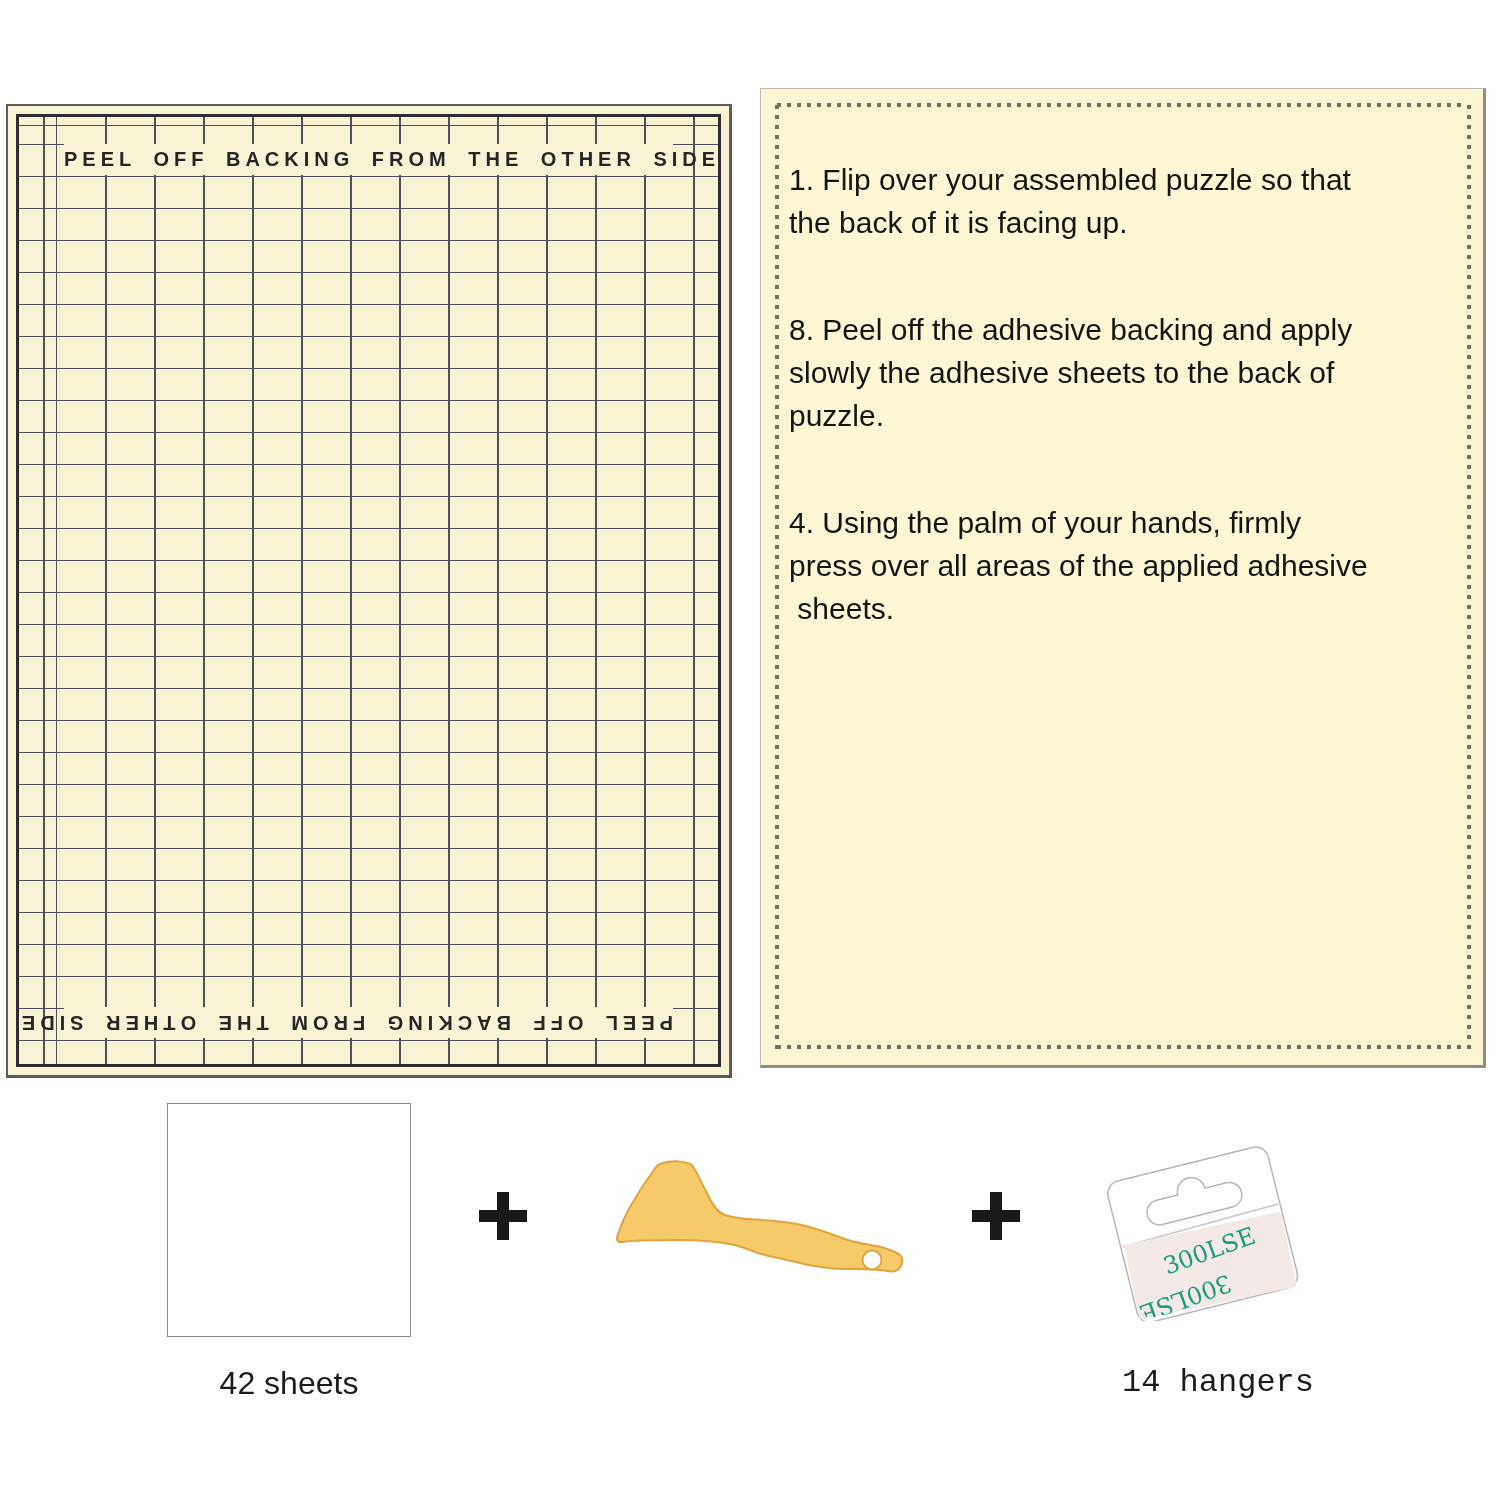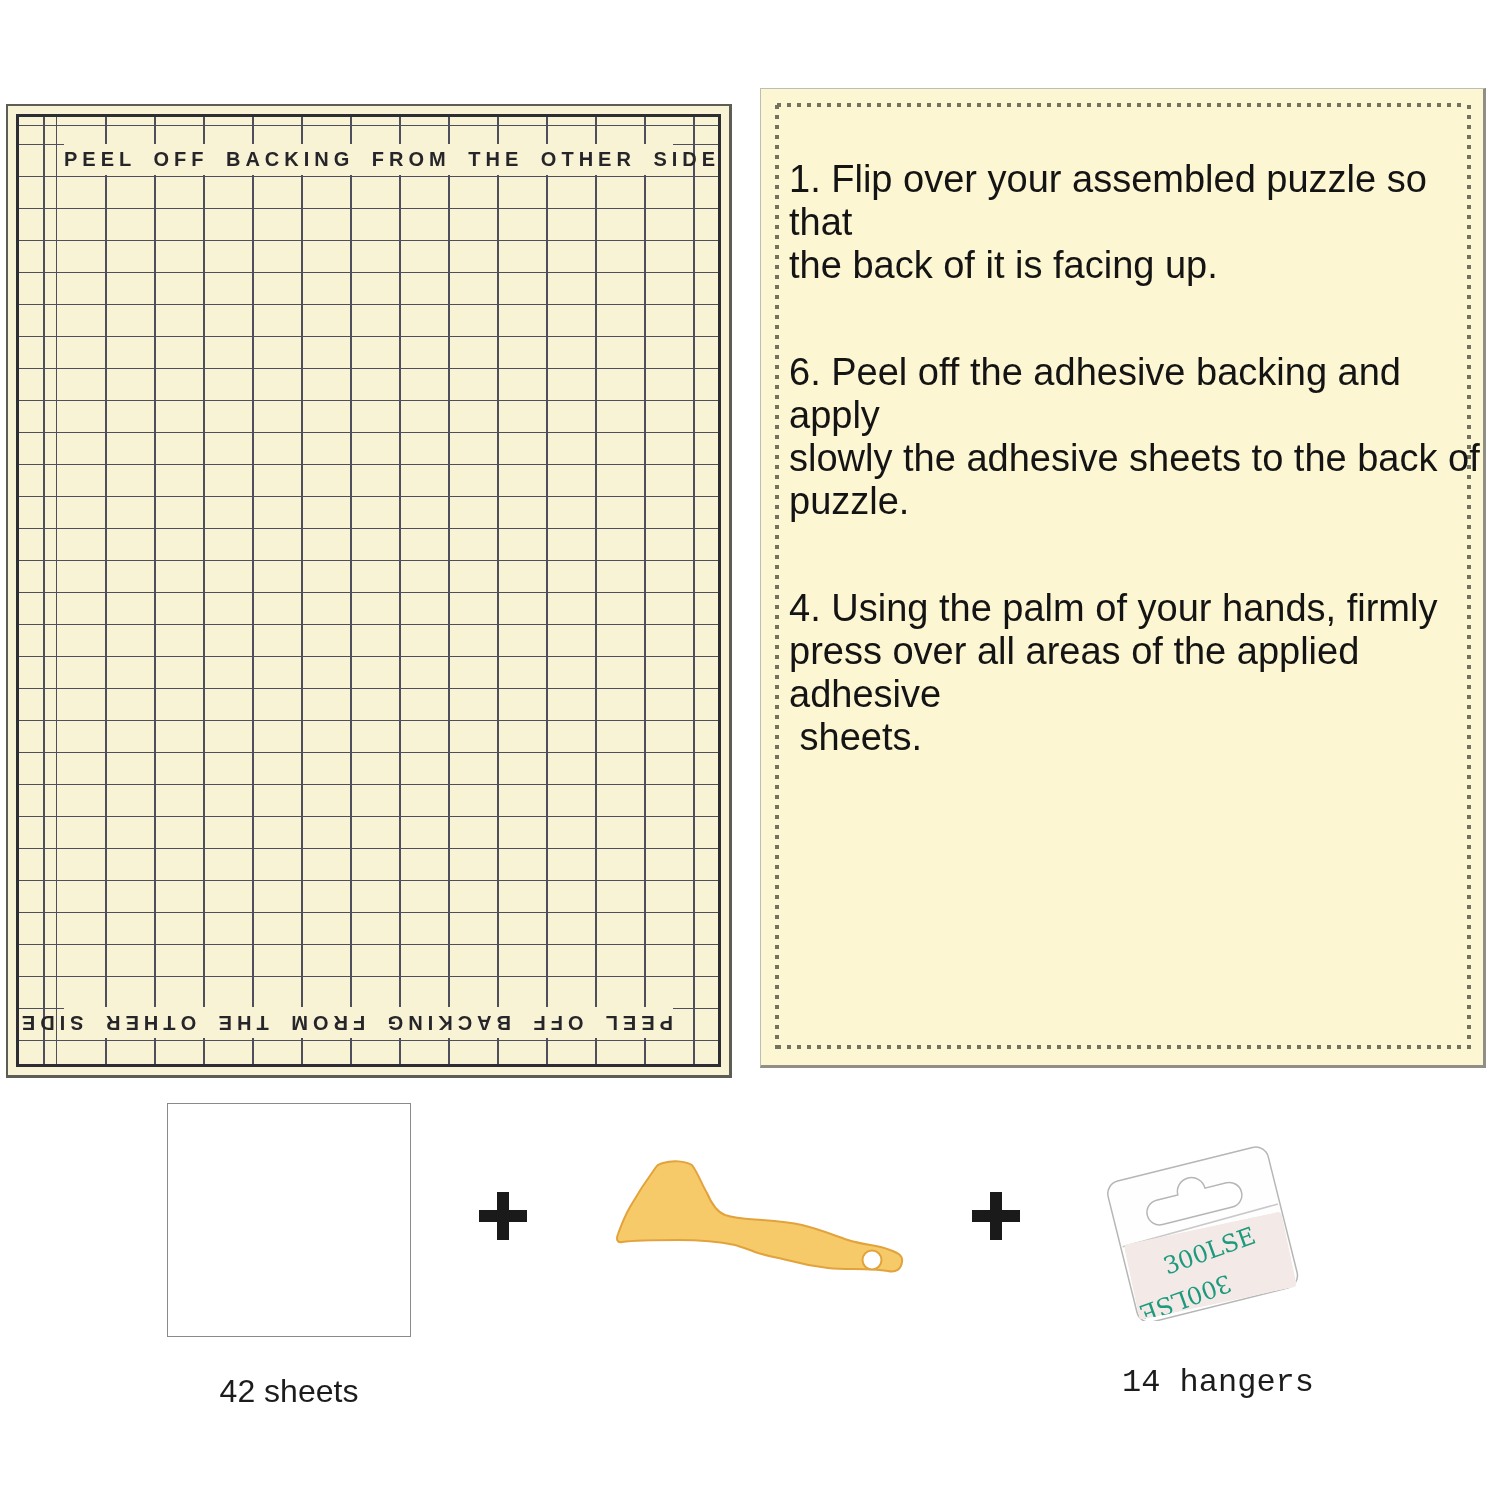--- a/index.html
+++ b/index.html
@@ -75,21 +75,21 @@
   .dots-left { left: 14px; }
   .dots-right { right: 12px; }
 
   .steps {
     position: absolute;
     left: 28px; top: 69px;
     width: 694px;
   }
   .step {
     margin: 0 0 64px 0;
-    font-size: 38px;
+    font-size: 30px;
     line-height: 43px;
     color: #141414;
     white-space: pre-wrap;
   }
 
   
   .sheet-square {
     position: absolute;
     left: 167px; top: 1103px;
     width: 244px; height: 234px;
@@ -99,21 +99,21 @@
   }
   .item-label {
     position: absolute;
     top: 1363px;
     width: 260px;
     text-align: center;
     font-size: 32px;
     color: #1c1c1c;
     line-height: 40px;
   }
-  .label-sheets  { left: 159px; margin-top: 8px; }
+  .label-sheets  { left: 159px; }
   .label-scraper { left: 617px; }
   .label-hangers { left: 1088px; font-family: Liberation Mono, monospace; }
 
   .plus {
     position: absolute;
     width: 48px; height: 48px;
   }
   .plus-1 { left: 479px; top: 1192px; }
   .plus-2 { left: 972px; top: 1192px; }
   .plus .bar-h, .plus .bar-v { position: absolute; background: #1a1a1a; }
@@ -144,21 +144,21 @@
   </section>
 
   <section class="instr-panel">
     <div class="dots-h dots-top"></div>
     <div class="dots-h dots-bottom"></div>
     <div class="dots-v dots-left"></div>
     <div class="dots-v dots-right"></div>
     <div class="steps">
       <p class="step">1. Flip over your assembled puzzle so that
 the back of it is facing up.</p>
-      <p class="step">6. Peel off the adhesive backing and apply
+      <p class="step">8. Peel off the adhesive backing and apply
 slowly the adhesive sheets to the back of
 puzzle.</p>
       <p class="step">4. Using the palm of your hands, firmly
 press over all areas of the applied adhesive
  sheets.</p>
     </div>
   </section>
 
   <div class="sheet-square"></div>
 

